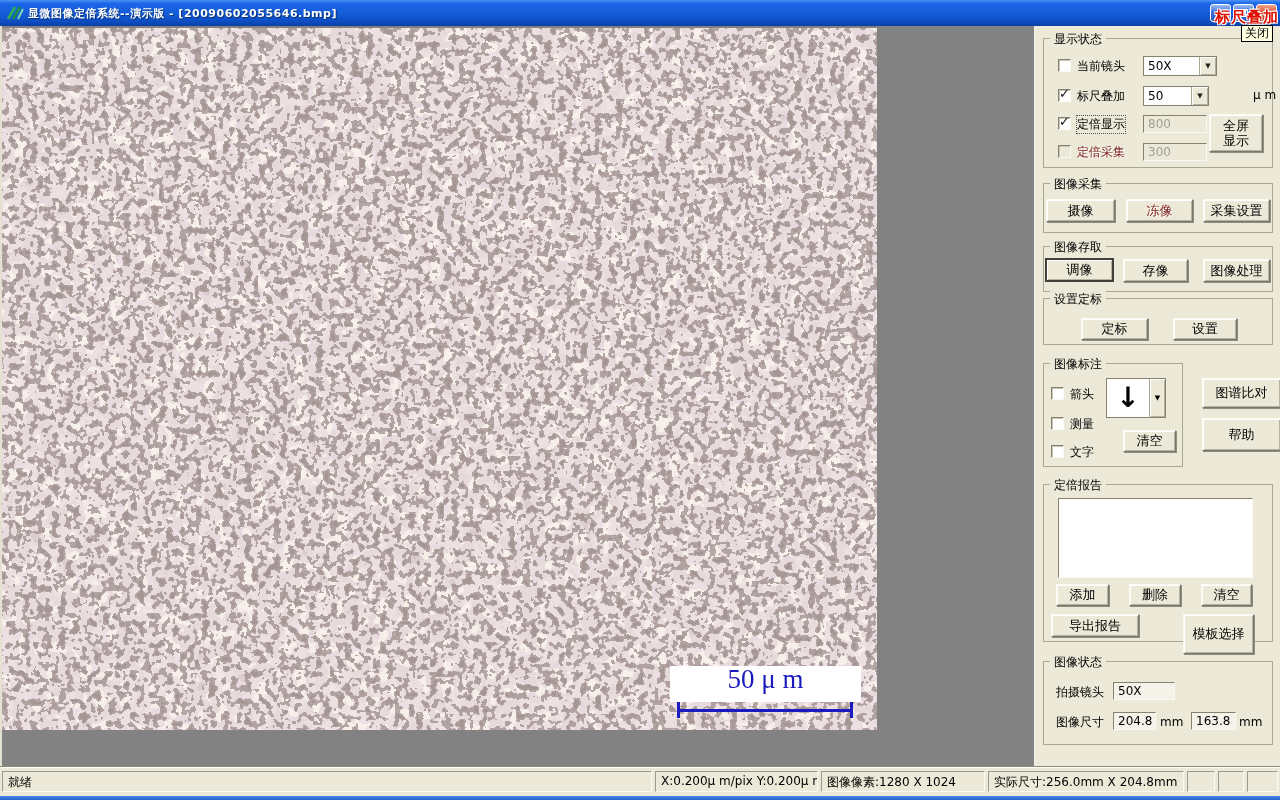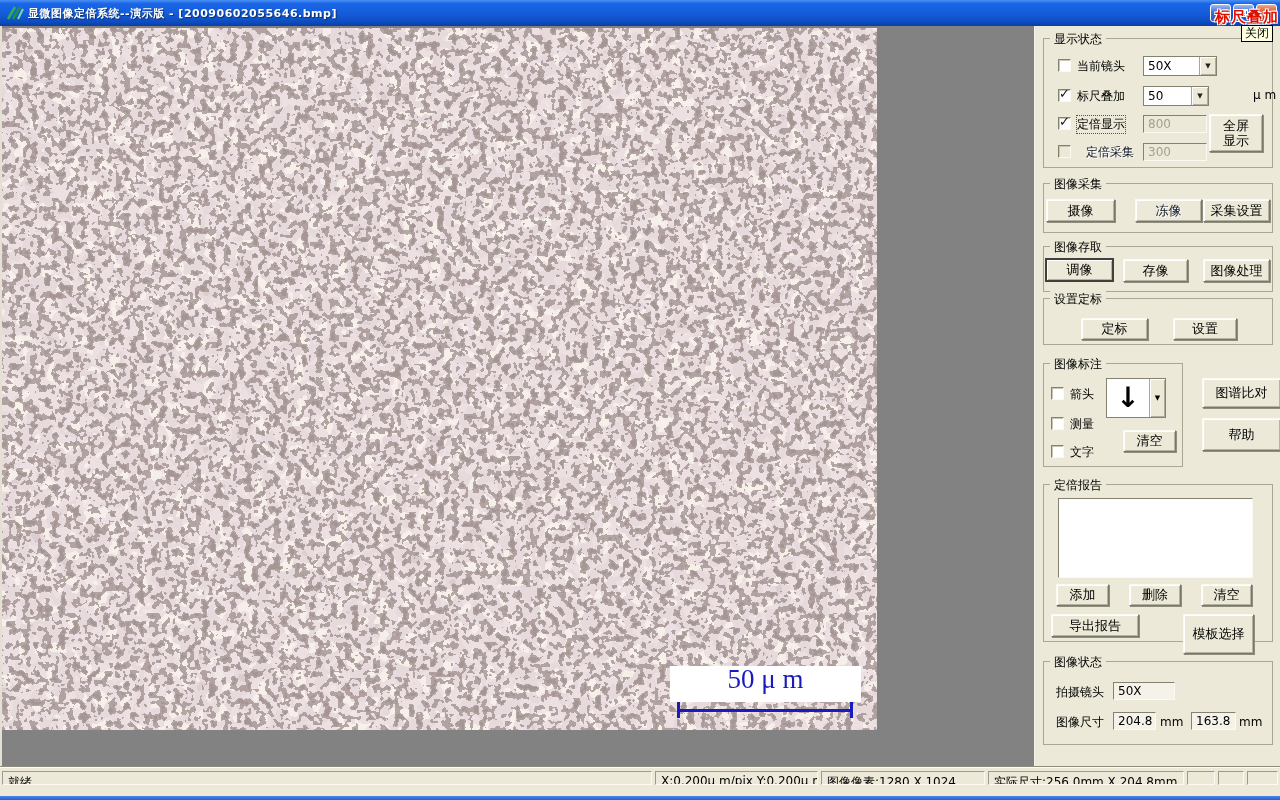--- a/index.html
+++ b/index.html
@@ -40,21 +40,21 @@
   .scalebar-text { font-family:"Liberation Serif","DejaVu Serif",serif; color:#1a1abe; font-size:27px; line-height:27px; }
   .scalebar-line { position:absolute; left:675px; top:681px; width:176px; height:3px; background:#1a1abe; }
   .scalebar-tick { position:absolute; top:674px; width:3px; height:16px; background:#1a1abe; }
   .scalebar-tick.t1 { left:675px; } .scalebar-tick.t2 { left:848px; }
 
   
   .panel { position:absolute; left:1034px; top:0; width:246px; height:740px; background:#ece9d8; border-left:1px solid #f6f4ea; }
   .groupbox { position:absolute; left:8px; width:230px; border:1px solid #a9a692; }
   .gb-title { position:absolute; top:-8px; left:6px; background:#ece9d8; padding:0 4px; font-size:12px; white-space:nowrap; }
   .lbl { position:absolute; font-size:12px; white-space:nowrap; }
-  .lbl.disabled, .btn.disabled { color:#0f172a; text-shadow:1px 1px 0 #fff;margin-left:9px; }
+  .lbl.disabled, .btn.disabled { color:#7f1d1d; text-shadow:1px 1px 0 #fff; }
   .lbl.focused { outline:1px dotted #55534a; }
 
   .btn { position:absolute; background:#ece9d8; font-size:13px; display:flex; align-items:center; justify-content:center;
     border:1px solid #7a786a; border-top-color:#fbfaf2; border-left-color:#fbfaf2;
     box-shadow:inset 1px 1px 0 #fff, inset -1px -1px 0 #b5b2a1, 1px 1px 0 #8f8d7e; white-space:nowrap; }
   .btn.default { border:2px solid #42403a; box-shadow:inset 1px 1px 0 #fff, inset -1px -1px 0 #b5b2a1; }
   .btn .two-line { text-align:center; line-height:15px; }
 
   .checkbox { position:absolute; width:13px; height:13px; background:#fff; border:1px solid;
     border-color:#84826f #fbfaf2 #fbfaf2 #84826f; box-shadow:inset 1px 1px 0 #c9c6b4; }
@@ -75,21 +75,21 @@
   .arrow-combo .big-arrow { flex:1; display:flex; align-items:center; justify-content:center;
     font-size:28px; font-weight:bold; color:#000; line-height:28px; }
   .arrow-combo .drop { width:16px; background:#ece9d8; display:flex; align-items:center; justify-content:center;
     border-left:1px solid #a9a692; box-shadow:inset 1px 1px 0 #fff, inset -1px -1px 0 #b0ad9c; font-size:7px; }
 
   .listbox { position:absolute; background:#fff; border:1px solid; border-color:#84826f #fbfaf2 #fbfaf2 #84826f; }
 
   
   .statusbar { position:absolute; left:0; top:766px; width:1280px; height:30px; background:#ece9d8;
     border-top:1px solid #8e8c7d; box-shadow:inset 0 1px 0 #fdfcf5; }
-  .sp { position:absolute; top:4px; height:14px; border:1px solid; border-color:#9c9a8a #fbfaf3 #fbfaf3 #9c9a8a;
+  .sp { position:absolute; top:4px; height:21px; border:1px solid; border-color:#9c9a8a #fbfaf3 #fbfaf3 #9c9a8a;
     font-size:12px; padding:2px 5px 0 5px; white-space:nowrap; overflow:hidden; }
   .bottom-strip { position:absolute; left:0; top:796px; width:1280px; height:4px;
     background:linear-gradient(180deg,#4c86e8,#2561cf); }
 </style>
 </head>
 <body>
 
 <div class="page">
 
   <div class="titlebar">

